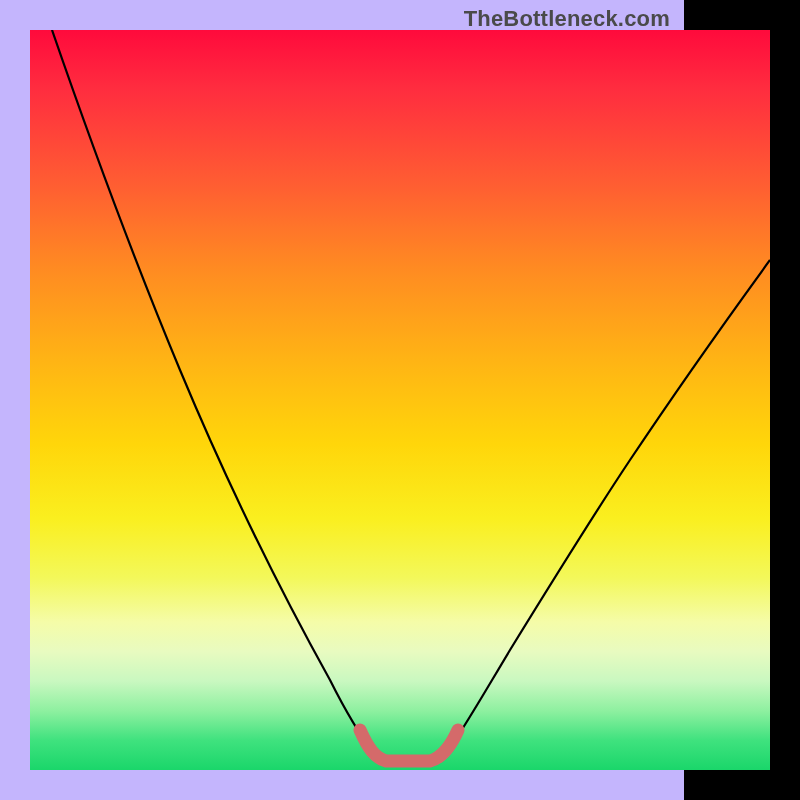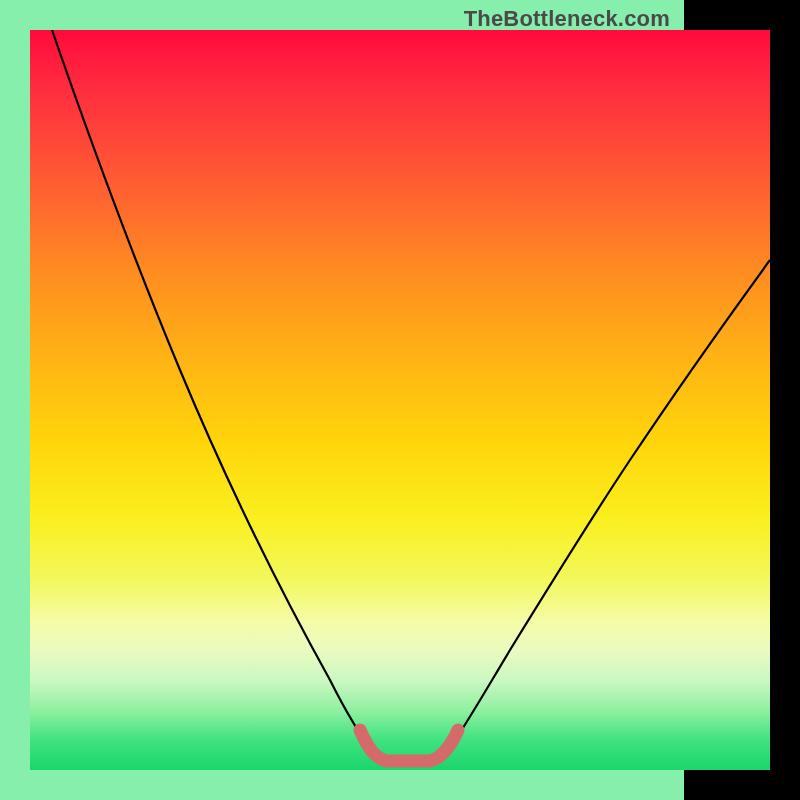--- a/index.html
+++ b/index.html
@@ -8,21 +8,21 @@
     width: 800px;
     height: 800px;
     background: #000;
     overflow: hidden;
     font-family: Arial, Helvetica, sans-serif;
   }
   .frame {
     position: relative;
     width: 684px;
     height: 800px;
-    background: #86efac;
+    background: #c4b5fd;
   }
   .plot {
     position: absolute;
     left: 30px;
     top: 30px;
     width: 740px;
     height: 740px;
     
     background: linear-gradient(
       to bottom,

